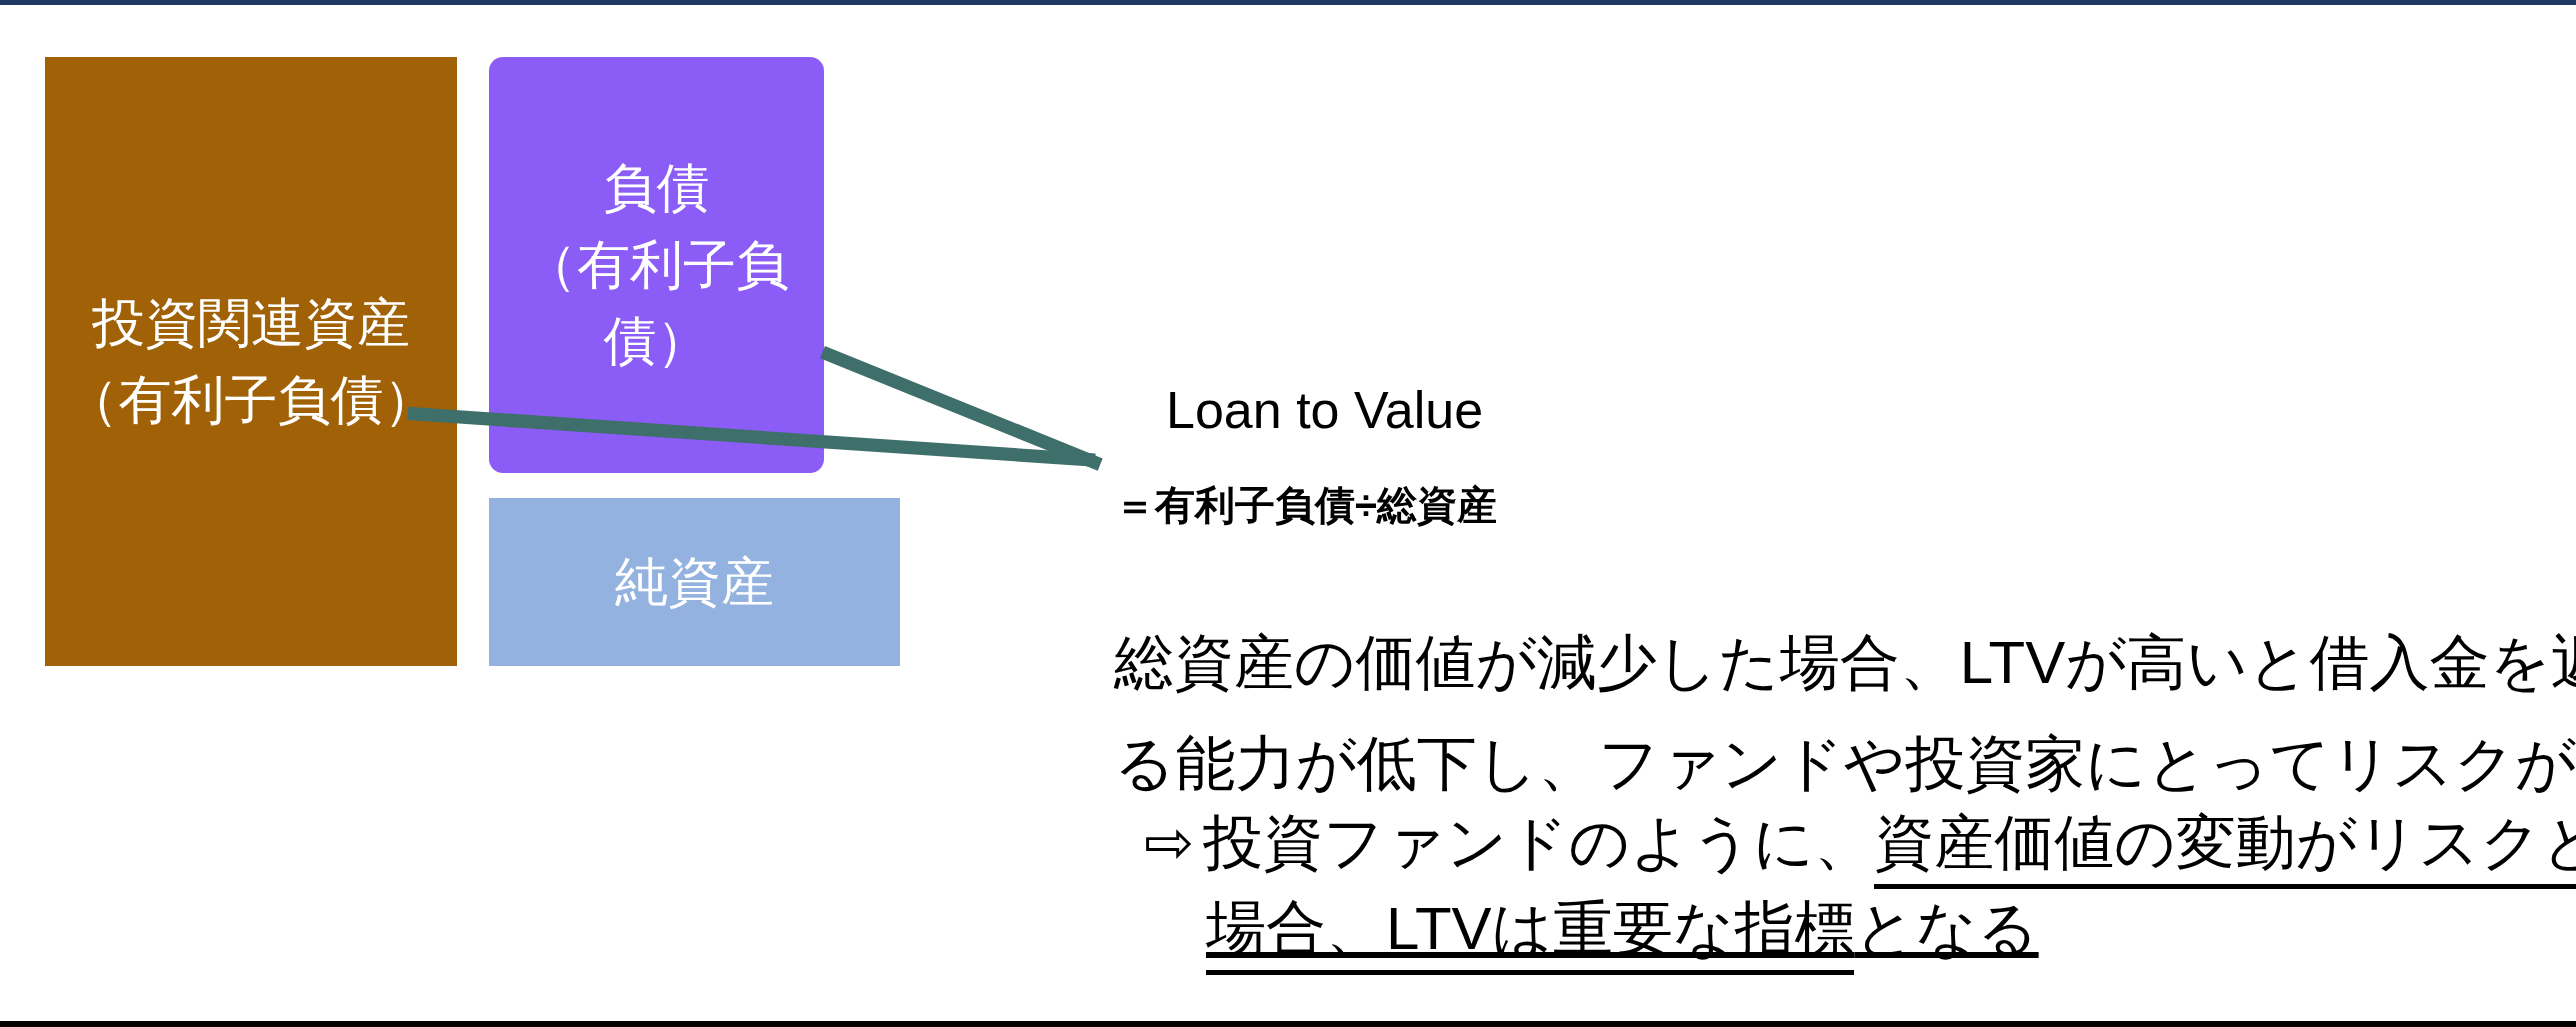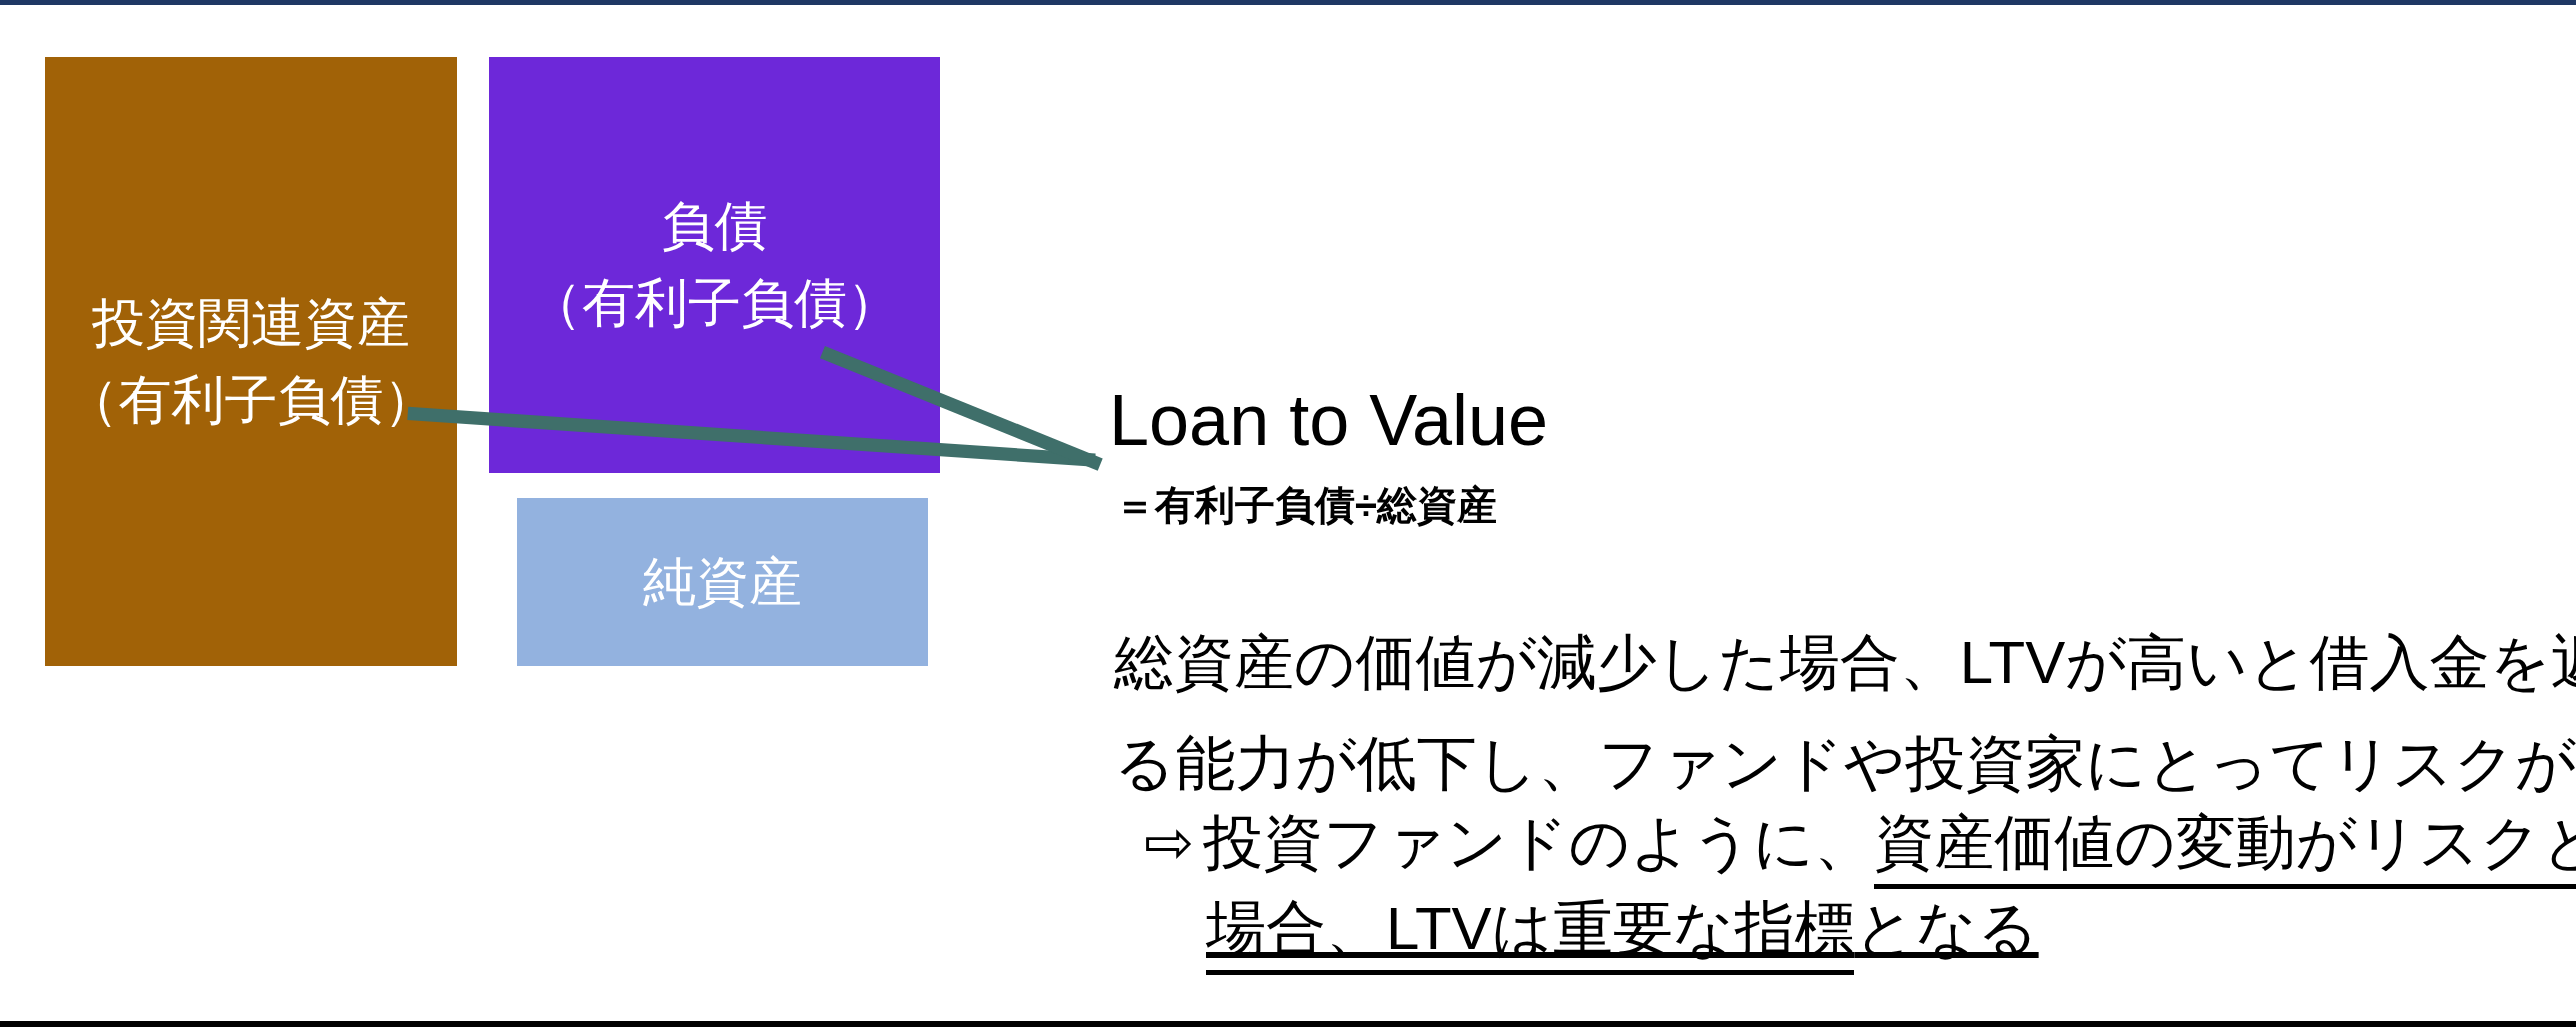--- a/index.html
+++ b/index.html
@@ -38,44 +38,44 @@
     font-size: 53px;
     line-height: 1.45;
   }
   .bs-box.assets {
     left: 45px; top: 57px;
     width: 412px; height: 609px;
     background: #a16207;
   }
   .bs-box.debt {
     left: 489px; top: 57px;
-    width: 451px; height: 416px;
-    background: #6d28d9;
+    width: 335px; height: 416px;
+    background: #8b5cf6;
+    border-radius: 14px;
   }
   .bs-box.net {
     left: 489px; top: 498px;
     width: 411px; height: 168px;
     background: #93B2DF;
-    margin-left: 28px;
   }
   .arrow-svg {
     position: absolute;
     left: 0; top: 0;
     width: 2576px;
     height: 1027px;
     pointer-events: none;
   }
   .arrow-svg line {
     stroke: #3F6F6A;
     stroke-width: 21;
   }
   .ltv-title {
     position: absolute;
-    left: 1109px; top: 384px;
-    font-size: 72px;
+    left: 1166px; top: 384px;
+    font-size: 52px;
     line-height: 1;
     white-space: nowrap;
   }
   .ltv-formula {
     position: absolute;
     left: 1115px; top: 485px;
     font-size: 40px;
     line-height: 1;
     white-space: nowrap;
     font-weight: bold;

